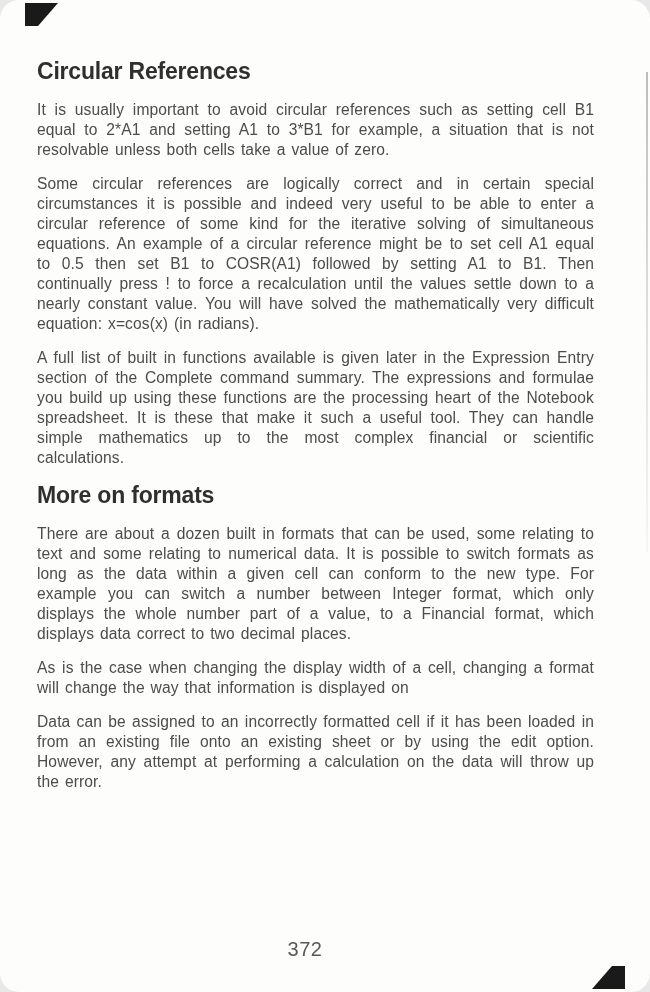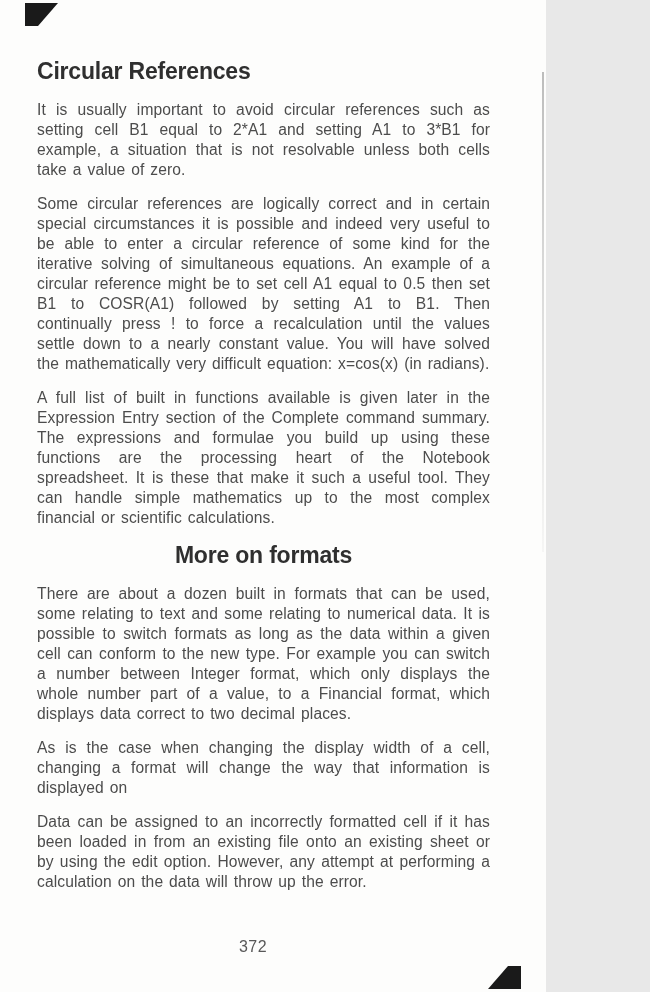--- a/index.html
+++ b/index.html
@@ -2,61 +2,61 @@
 <html><head>
 <meta charset="utf-8">
 <style>
   html, body {
     margin: 0;
     padding: 0;
     background: #e8e8e8;
   }
   .page {
     position: relative;
-    width: 546px;
+    width: 650px;
     height: 992px;
     background: #fdfdfc;
     overflow: hidden;
     font-family: "Liberation Sans", "DejaVu Sans", sans-serif;
     box-sizing: border-box;
+    border-radius: 19px;
   }
   .content {
     position: absolute;
     top: 58px;
     left: 37px;
     right: 56px;
   }
   h1.section-heading {
     font-size: 23px;
     font-weight: 700;
     color: #2f2f2f;
     letter-spacing: -0.2px;
     margin: 0 0 16px 0;
     line-height: 26px;
   }
   h1.section-heading.second {
     margin-top: 4px;
-    text-align: center;
   }
   p.body-par {
     font-size: 15.6px;
     line-height: 20px;
     color: #4c4c4c;
     text-align: justify;
     margin: 8px 0 14px 0;
     word-spacing: 1.5px;
     letter-spacing: 0.1px;
   }
   .page-number {
     position: absolute;
     left: 0;
     right: 40px;
     top: 938px;
     text-align: center;
-    font-size: 16px;
+    font-size: 20px;
     color: #585858;
     letter-spacing: 0.5px;
   }
   .corner-mark {
     position: absolute;
     display: block;
   }
   .corner-mark.tl { left: 0; top: 0; }
   .corner-mark.br { right: 0; bottom: 0; }
   .scan-edge-line {

